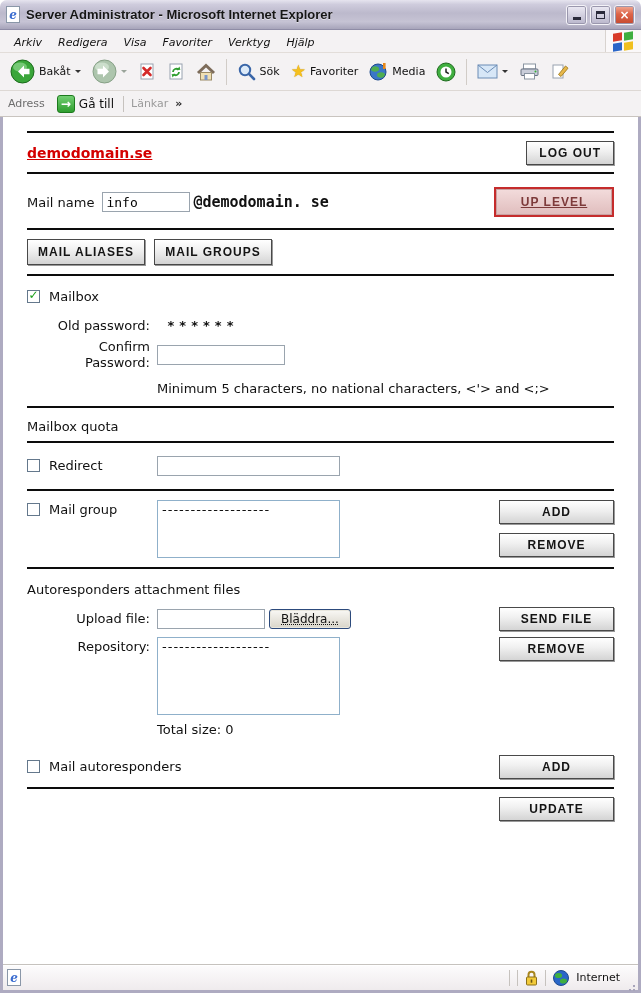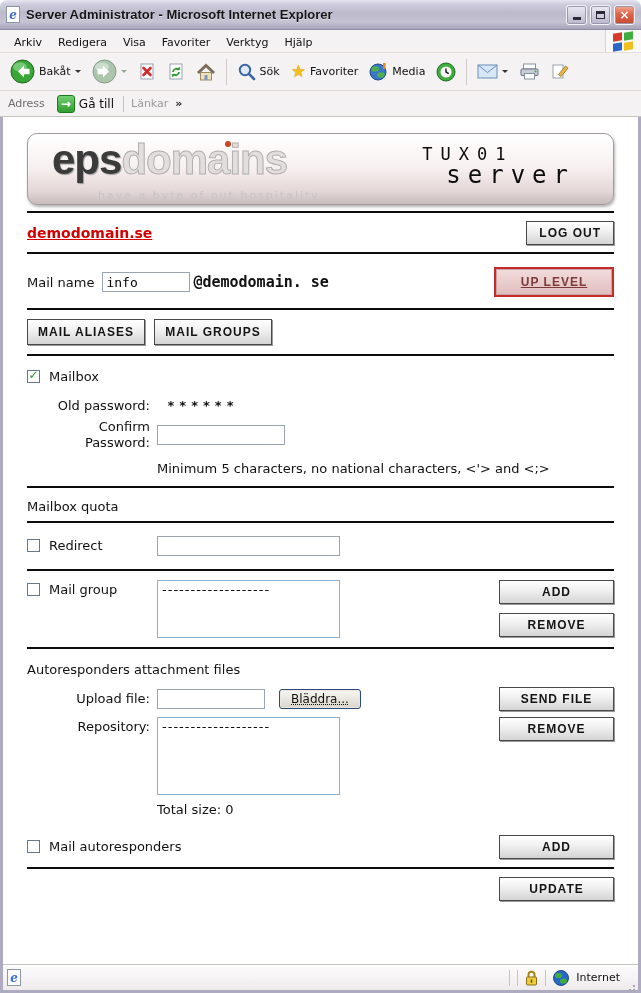--- a/index.html
+++ b/index.html
@@ -15,21 +15,21 @@
   .title-text { font:bold 13px "Liberation Sans",sans-serif; color:#161616; text-shadow:0 1px 0 rgba(255,255,255,.5); }
   .win-btns { margin-left:auto; display:flex; gap:3px; }
   .wbtn { width:21px; height:20px; border-radius:3px; border:1px solid #f4f3f8; box-shadow:inset 0 0 0 1px #9a97ad;
     display:flex; align-items:center; justify-content:center; background:linear-gradient(#eceaf4,#b9b6cb); }
   .wbtn.close { background:linear-gradient(#f3ab96,#dd6448 45%,#c64a30); color:#fff; font:bold 12px "DejaVu Sans"; }
   .glyph-min { width:8px; height:3px; background:#2a2a3a; margin-top:8px; }
   .glyph-max { width:9px; height:8px; border:1px solid #2a2a3a; border-top-width:3px; }
 
   
   .menubar { height:23px; flex:none; background:#f4f2f3; border-bottom:1px solid #e2ddd9; display:flex; align-items:stretch; padding-left:6px; }
-  .menu-item { font-size:11px; color:#111; padding:6px 8px 0; }
+  .menu-item { font-size:11px; color:#111; padding:6px 8px 0;font-style:italic; }
   .flag-box { margin-left:auto; width:36px; border-left:1px solid #d8d3cf; display:flex; align-items:center; justify-content:center; background:#faf8f9; }
   .flag { position:relative; width:21px; height:19px; }
   .flag i { position:absolute; width:9px; height:8px; transform:skewY(-8deg); }
   .flag .f-r { left:0; top:1px; background:#d83b2a; }
   .flag .f-g { left:11px; top:0; background:#3fae3f; }
   .flag .f-b { left:0; top:11px; background:#2a66c8; }
   .flag .f-y { left:11px; top:10px; background:#f0c020; }
 
   
   .toolbar { height:38px; flex:none; background:#f4f2f3; border-bottom:1px solid #ddd8d4; display:flex; align-items:center; padding:0 5px; gap:1px; }
@@ -119,21 +119,21 @@
 
   .listbox { width:183px; border:1px solid #8fb0ca; background:#fff; padding:1px 4px; font-size:13px; overflow:hidden; }
   .list-line { white-space:nowrap; letter-spacing:1px; }
   .mailgroup-row { margin-top:9px; align-items:flex-start; }
   .lb-group { height:58px; }
   .btn-stack { display:flex; flex-direction:column; gap:9px; }
 
   .attach-title { margin-top:13px; }
   .upload-row { margin-top:11px; height:22px; }
   .upload-inp { width:108px; }
-  .browse-btn { margin-left:14px; padding:2px 11px; font-size:12px; color:#111; background:linear-gradient(#f9f8f5,#d9d5c9);
+  .browse-btn { margin-left:4px; padding:2px 11px; font-size:12px; color:#111; background:linear-gradient(#f9f8f5,#d9d5c9);
     border:1px solid #2c4a7c; border-radius:3px; box-shadow:inset 0 0 0 1px #e8e6dd; text-decoration:underline; text-decoration-style:dotted; }
   .repo-row { margin-top:7px; align-items:flex-start; }
   .repo-row .flabel { margin-top:2px; }
   .lb-repo { height:78px; }
   .total-size { margin:7px 0 0 130px; }
 
   .autoresp-row { margin-top:19px; height:22px; }
   .rule-thin { margin-top:9px; }
   .update-row { margin-top:9px; height:22px; }
 
@@ -285,31 +285,20 @@
       <span>Gå till</span>
     </span>
     <span class="sb-sep"></span>
     <span class="links-label">Länkar</span>
     <span class="chev">»</span>
   </div>
 
   <div class="win-body">
     <div class="content">
 
-      <div class="banner">
-        <div class="logo">
-          <span class="lg-bold">eps</span><span class="lg-light">domains</span>
-        </div>
-        <span class="logo-dot"></span>
-        <div class="tagline">have a byte of out hospitality</div>
-        <div class="server-name">
-          <div class="srv1">TUX01</div>
-          <div class="srv2">server</div>
-        </div>
-      </div>
 
       <div class="rule" style="margin-top:6px"></div>
 
       <div class="row domain-row">
         <a class="domain-link">demodomain.se</a>
         <span class="spacer"></span>
         <span class="btn">LOG OUT</span>
       </div>
 
       <div class="rule"></div>

